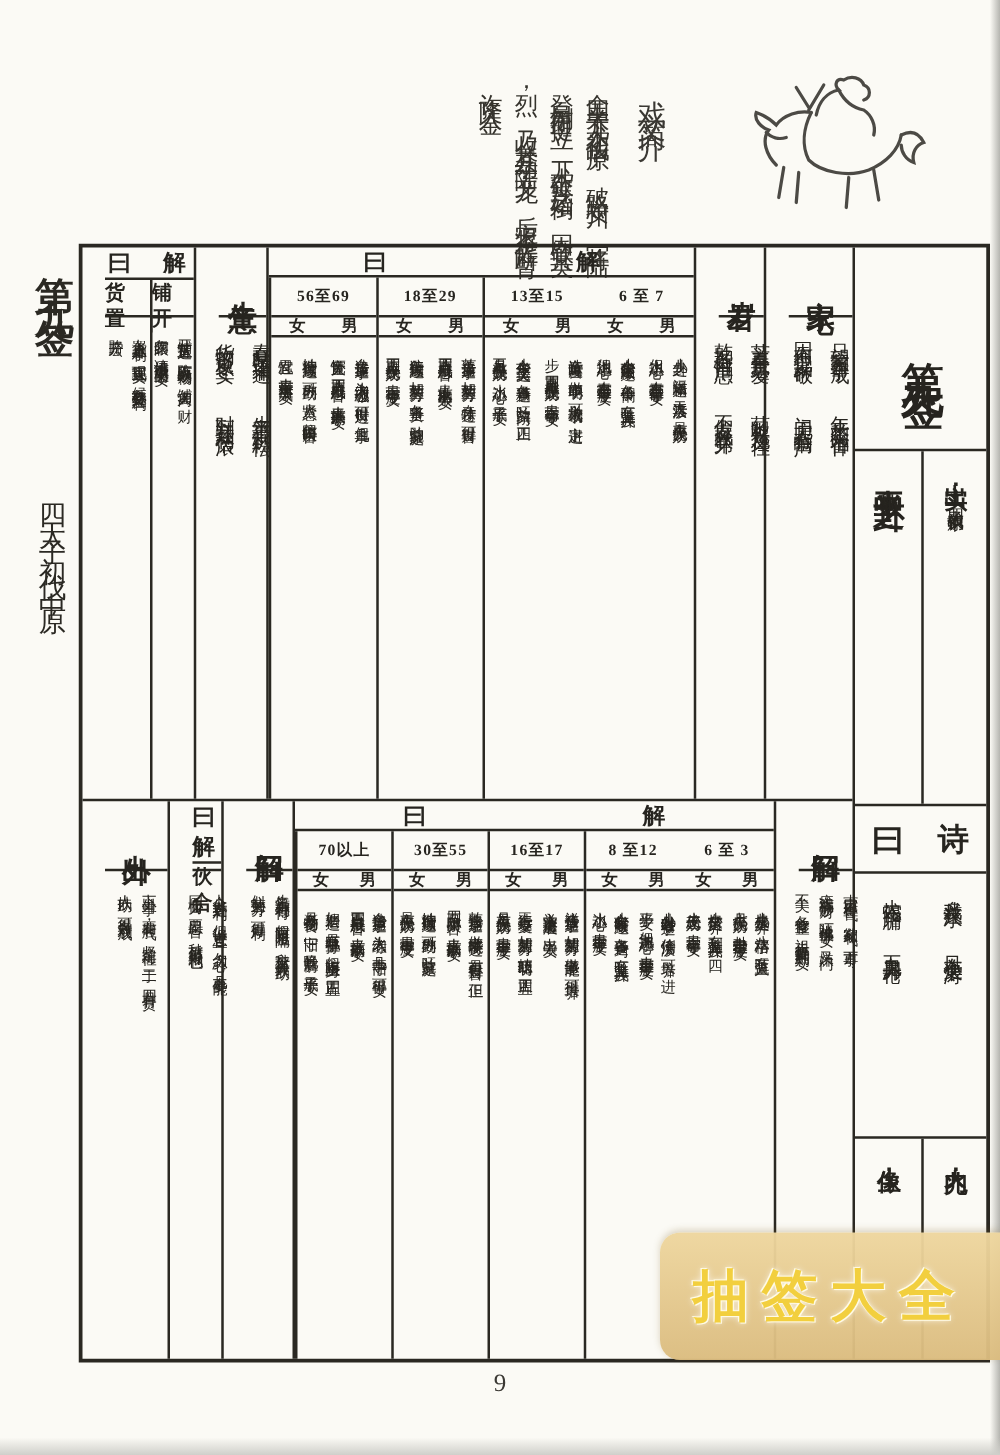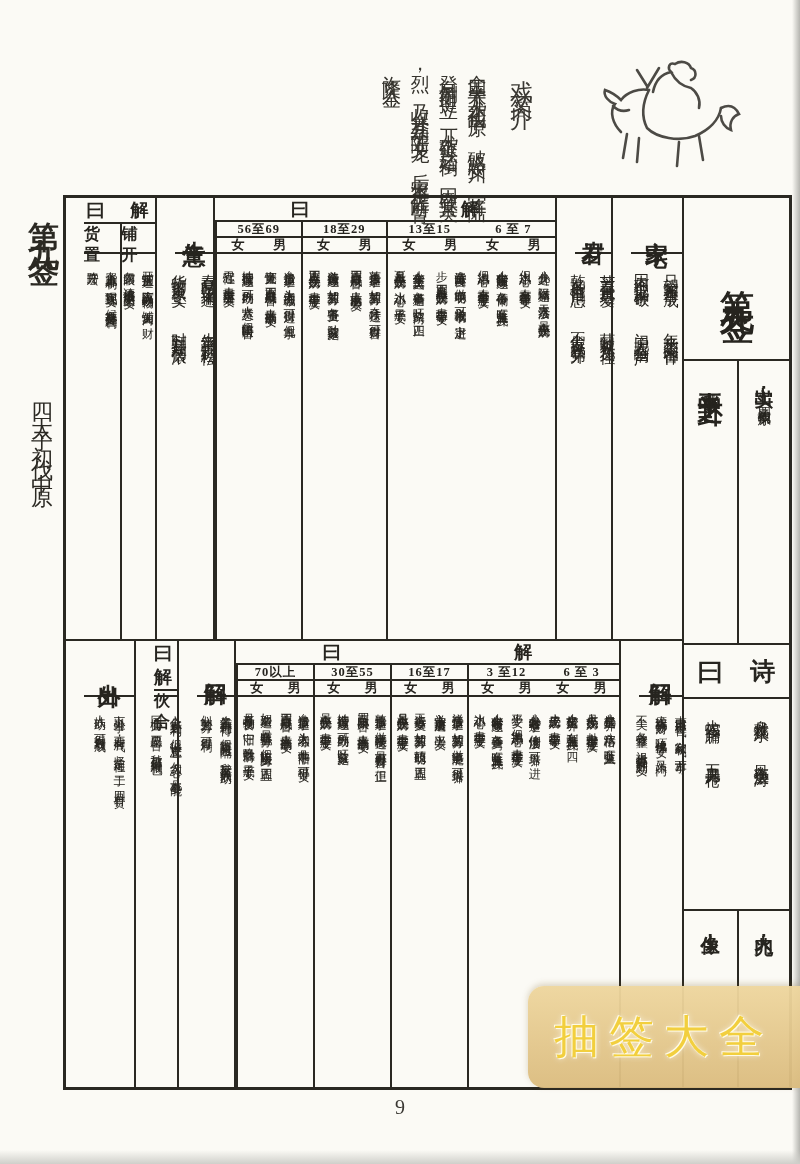--- a/index.html
+++ b/index.html
@@ -48,21 +48,21 @@
   .content .vtext{font-size:15.5px;letter-spacing:3px;line-height:1.9;}
   .left-part{flex:1;display:flex;flex-direction:column;}
   .top-half{height:443px;display:flex;flex-direction:row-reverse;}
   .bottom-half{flex:1;display:flex;flex-direction:row-reverse;}
   
   .ages{flex:1;display:flex;flex-direction:column;}
   .span-row{height:24px;display:flex;align-items:center;justify-content:space-around;
       font-size:18px;font-weight:700;}
   .age-cols{flex:1;display:flex;flex-direction:row-reverse;}
   .age-col{flex:1;display:flex;flex-direction:column;}
-  .range-row{height:16px;display:flex;align-items:center;justify-content:center;
+  .range-row{height:32px;display:flex;align-items:center;justify-content:center;
       font-size:12.5px;font-weight:700;letter-spacing:1px;}
   .gender-row{height:16px;display:flex;align-items:center;justify-content:space-around;
       font-size:13px;font-weight:700;}
   .age-cell{flex:1;display:flex;flex-direction:row-reverse;}
   .age-cell .half{width:50%;display:flex;justify-content:center;padding:7px 0;}
   .age-cell .vtext{font-size:12px;letter-spacing:1px;line-height:1.58;}
   .bottom-half .age-cell .vtext{line-height:1.45;}
   
   .hd2{height:56px;display:flex;flex-direction:column;}
   .hd2 .t{flex:1;display:flex;align-items:center;justify-content:center;
@@ -73,21 +73,21 @@
   .pair-content{flex:1;display:flex;flex-direction:row-reverse;}
   .pair-content .half{width:50%;display:flex;justify-content:center;padding:8px 0;}
   .pair-content .vtext{font-size:12px;letter-spacing:1px;line-height:1.55;}
   .simple-content{flex:1;display:flex;justify-content:center;padding:9px 0;}
   .simple-content .vtext{font-size:12px;letter-spacing:1.5px;line-height:1.62;}
   
   .watermark{position:absolute;left:528px;top:986px;width:272px;height:102px;z-index:50;
       background:linear-gradient(180deg,rgba(238,214,158,.96),rgba(219,188,127,.96));
       border-radius:16px 0 0 16px;display:flex;align-items:center;justify-content:center;
       box-shadow:0 -2px 6px rgba(120,90,30,.25);}
-  .watermark span{font-size:45px;font-weight:400;letter-spacing:10px;color:#f2cf3e;
+  .watermark span{font-size:45px;font-weight:700;letter-spacing:10px;color:#f2cf3e;
       text-shadow:0 0 2px #fff8dc,1px 1px 0 #fffbe8,-1px -1px 0 #fffbe8,0 0 6px rgba(255,255,255,.8);}
   
   .page-num{position:absolute;left:0;top:1096px;width:100%;text-align:center;
       font-size:20px;color:#3a3833;}
   .edge-right{position:absolute;right:0;top:0;width:8px;height:100%;z-index:40;
       background:linear-gradient(to right,rgba(190,190,185,0),#b5b5b0);}
   .edge-bottom{position:absolute;left:0;bottom:0;width:100%;height:14px;z-index:40;
       background:linear-gradient(to bottom,rgba(210,210,205,0),#cfcfca);}
 </style>
 </head>
@@ -309,21 +309,21 @@
                     <div class="vtext">小儿根基足养　八字清格　有旺益上人
 七月小疾无妨　卦中吉星守度平安</div>
                   </div>
                 <div class="half">
                     <div class="vtext">小女根苗足养　有利益上人并茂　四
 小皮恙无妨　吉星守命平安</div>
                   </div>
               </div>
             </div>
             <div class="age-col bd-l">
-              <div class="range-row bd-b">3 至12</div>
+              <div class="range-row bd-b">8 至12</div>
               <div class="gender-row bd-b">
                   <span>女</span>
                   <span>男</span>
                 </div>
               <div class="age-cell">
                 <div class="half">
                     <div class="vtext">小儿之卦时令亨通　伶俐活泼　可培养　进
 步平安　但池井边小心　幸吉星守度平安</div>
                   </div>
                 <div class="half">

